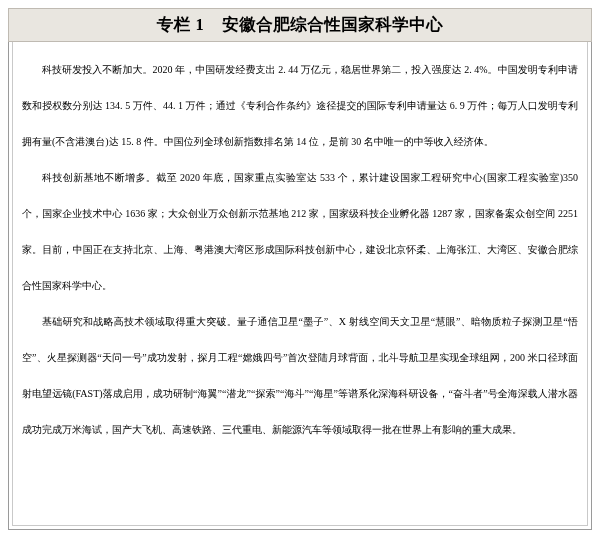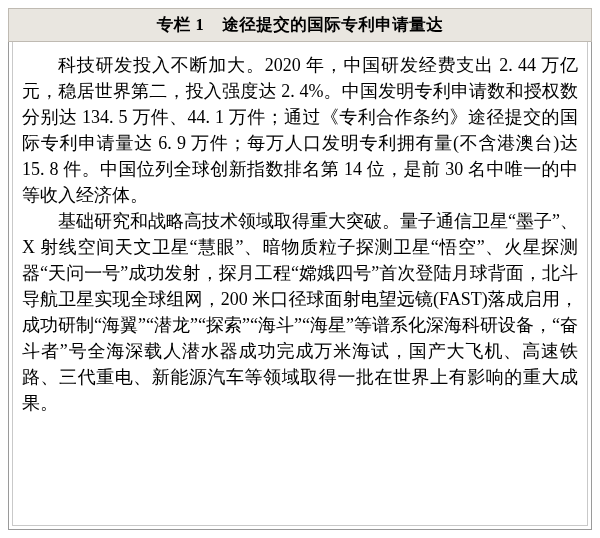--- a/index.html
+++ b/index.html
@@ -56,38 +56,39 @@
   }
   .body {
     position: absolute;
     left: 22px;
     top: 52px;
     right: 22px;
     bottom: 10px;
   }
   p {
     margin: 0 0 0 0;
-    font-size: 18px;
-    line-height: 26px;
+    font-size: 10px;
+    line-height: 36px;
     color: #000000;
     text-align: justify;
     text-justify: inter-ideograph;
     text-indent: 2em;
     font-family: "Liberation Serif", "DejaVu Serif", serif;
   }
 </style>
 </head>
 <body>
 
 <div class="box">
   <div class="box-inner"></div>
 </div>
 
 <div class="header">
   <div class="header-title">
-    <span class="num">专栏 1</span><span>途径提交的国际专利申请量达</span>
+    <span class="num">专栏 1</span><span>安徽合肥综合性国家科学中心</span>
   </div>
 </div>
 
 <div class="body">
   <p>科技研发投入不断加大。2020 年，中国研发经费支出 2. 44 万亿元，稳居世界第二，投入强度达 2. 4%。中国发明专利申请数和授权数分别达 134. 5 万件、44. 1 万件；通过《专利合作条约》途径提交的国际专利申请量达 6. 9 万件；每万人口发明专利拥有量(不含港澳台)达 15. 8 件。中国位列全球创新指数排名第 14 位，是前 30 名中唯一的中等收入经济体。</p>
+  <p>科技创新基地不断增多。截至 2020 年底，国家重点实验室达 533 个，累计建设国家工程研究中心(国家工程实验室)350 个，国家企业技术中心 1636 家；大众创业万众创新示范基地 212 家，国家级科技企业孵化器 1287 家，国家备案众创空间 2251 家。目前，中国正在支持北京、上海、粤港澳大湾区形成国际科技创新中心，建设北京怀柔、上海张江、大湾区、安徽合肥综合性国家科学中心。</p>
   <p>基础研究和战略高技术领域取得重大突破。量子通信卫星“墨子”、X 射线空间天文卫星“慧眼”、暗物质粒子探测卫星“悟空”、火星探测器“天问一号”成功发射，探月工程“嫦娥四号”首次登陆月球背面，北斗导航卫星实现全球组网，200 米口径球面射电望远镜(FAST)落成启用，成功研制“海翼”“潜龙”“探索”“海斗”“海星”等谱系化深海科研设备，“奋斗者”号全海深载人潜水器成功完成万米海试，国产大飞机、高速铁路、三代重电、新能源汽车等领域取得一批在世界上有影响的重大成果。</p>
 </div>
 
 </body></html>

